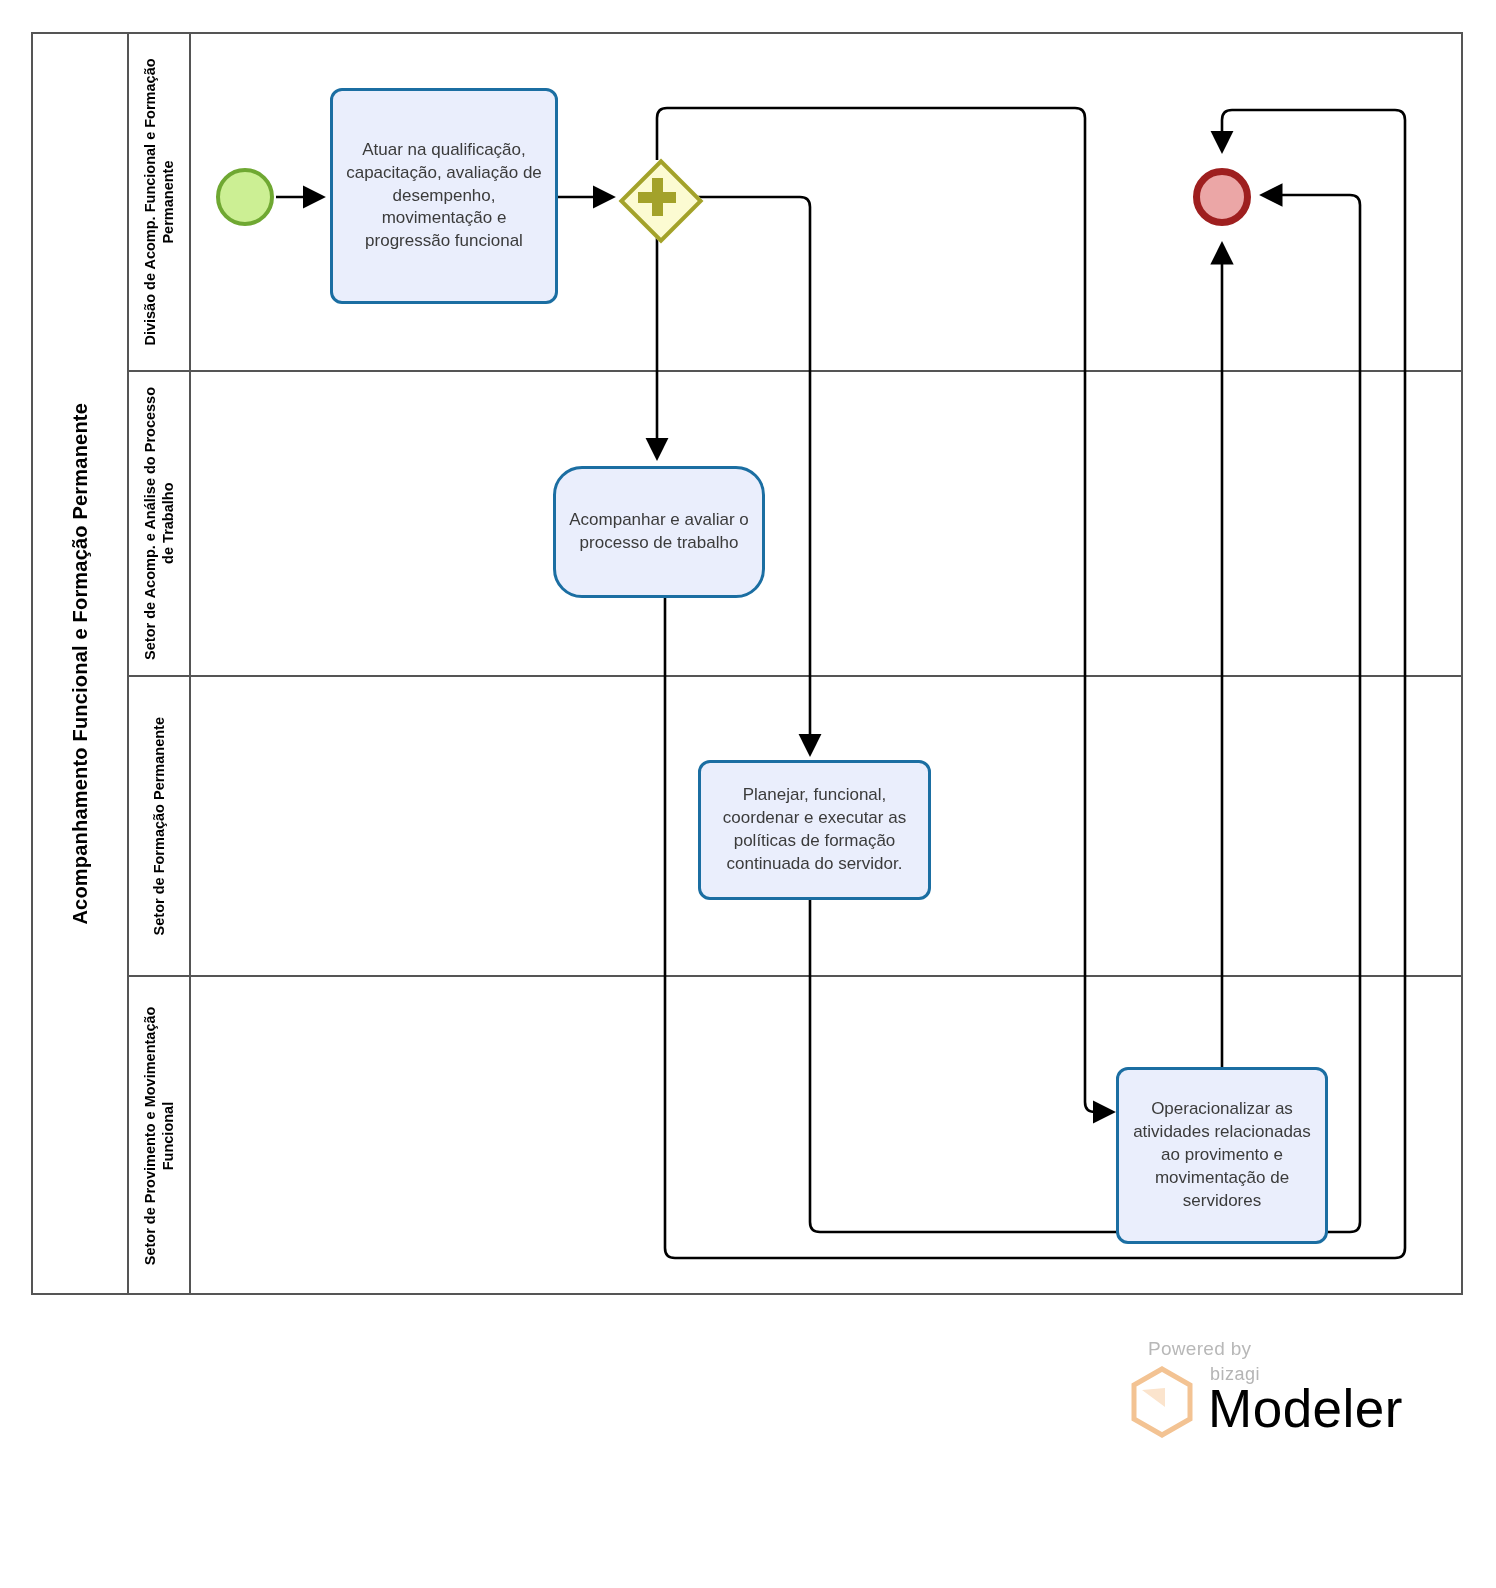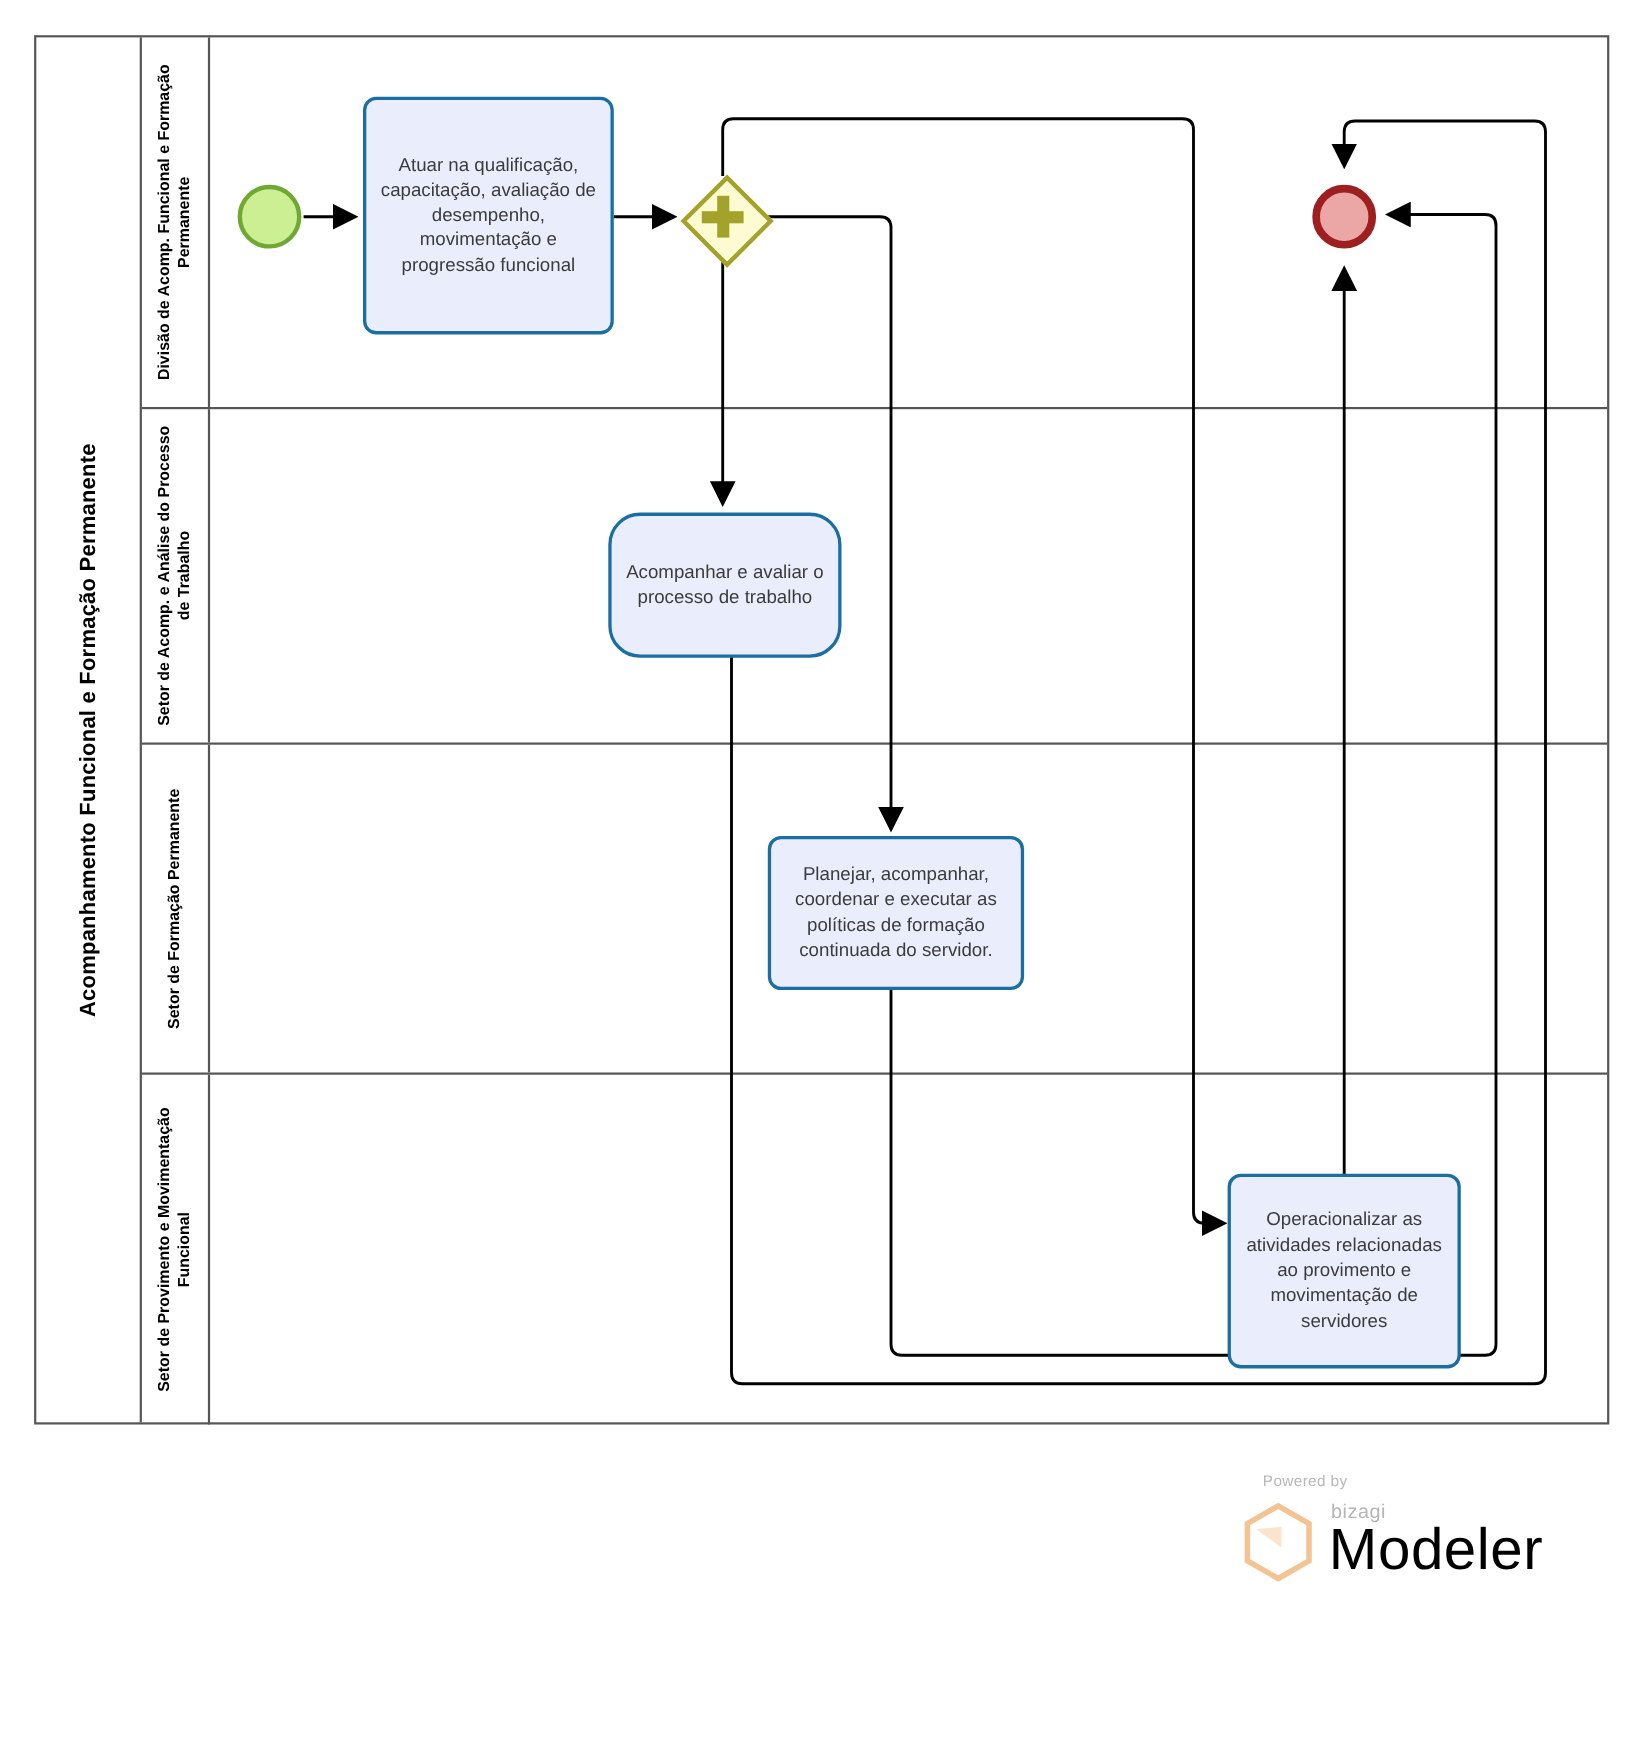--- a/index.html
+++ b/index.html
@@ -164,21 +164,21 @@
   .brand {
     position: absolute;
     left: 1128px;
     top: 1338px;
     width: 260px;
     height: 110px;
   }
   .brand-powered {
     position: absolute;
     left: 20px; top: 0;
-    font-size: 14px;
+    font-size: 19px;
     color: #b8b8b8;
     letter-spacing: .3px;
   }
   .brand-hex {
     position: absolute;
     left: 0px; top: 28px;
     width: 68px; height: 72px;
   }
   .brand-bizagi {
     position: absolute;
@@ -278,21 +278,21 @@
 
   <div class="task" style="left:330px; top:88px; width:228px; height:216px;">
     <span>Atuar na qualificação, capacitação, avaliação de desempenho, movimentação e progressão funcional</span>
   </div>
 
   <div class="task" style="left:553px; top:466px; width:212px; height:132px;border-radius:29px;">
     <span>Acompanhar e avaliar o processo de trabalho</span>
   </div>
 
   <div class="task" style="left:698px; top:760px; width:233px; height:140px;">
-    <span>Planejar, acompanhar, coordenar e executar as políticas de formação continuada do servidor.</span>
+    <span>Planejar, funcional, coordenar e executar as políticas de formação continuada do servidor.</span>
   </div>
 
   <div class="task" style="left:1116px; top:1031px; width:212px; height:177px;margin-top:36px;">
     <span>Operacionalizar as atividades relacionadas ao provimento e movimentação de servidores</span>
   </div>
 
   <div class="brand">
     <div class="brand-powered">Powered by</div>
 
     <svg class="brand-hex" viewBox="0 0 68 72">

